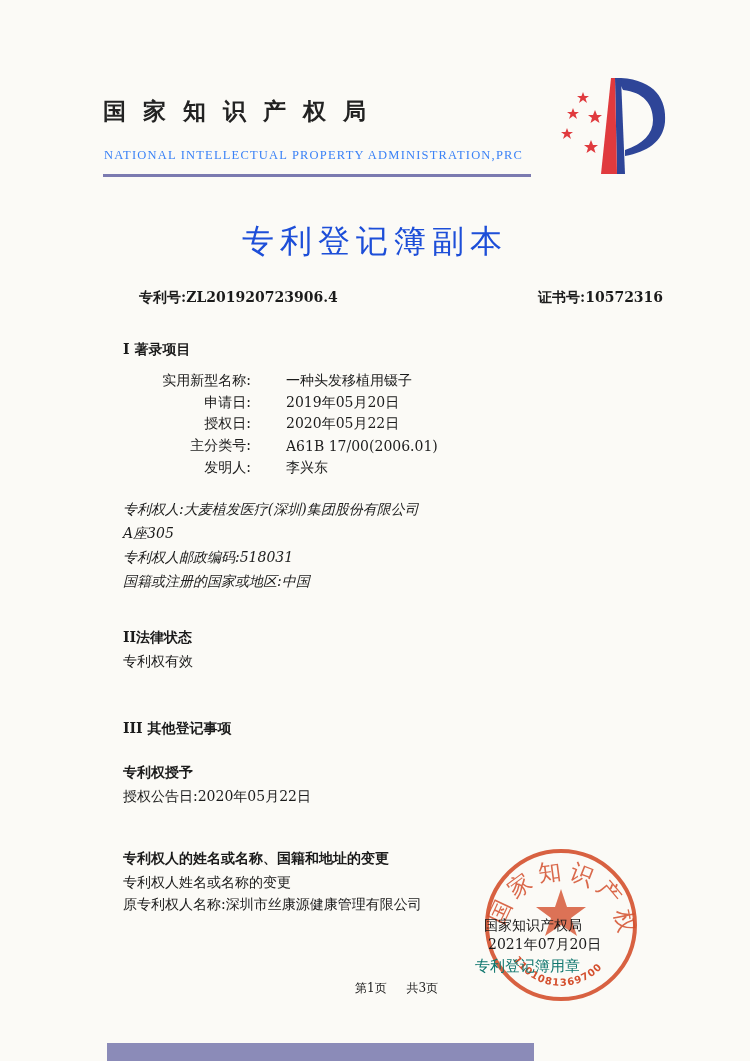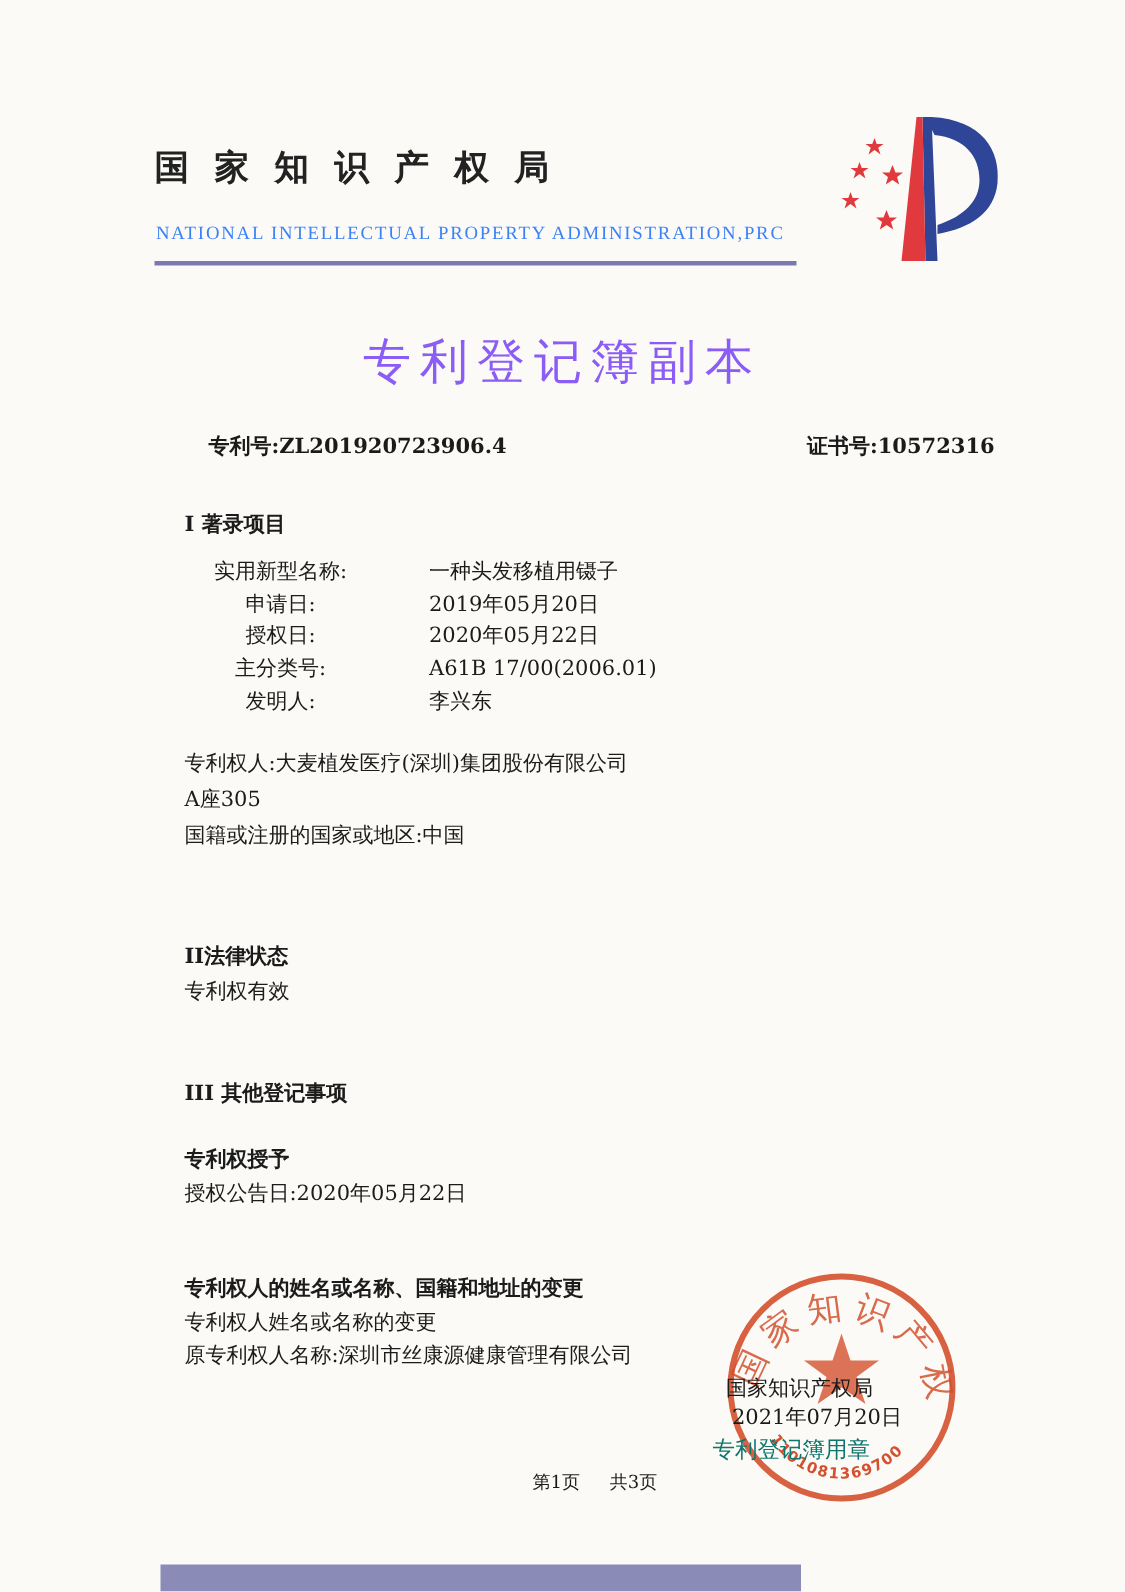--- a/index.html
+++ b/index.html
@@ -3,29 +3,29 @@
 <meta charset="utf-8">
 <style>
   html, body { margin:0; padding:0; }
   body { width:750px; height:1061px; background:#fbfaf6; position:relative; overflow:hidden;
          font-family:"DejaVu Serif","Liberation Serif",serif; color:#1b1b1b; }
   .abs { position:absolute; }
   .org-cn { left:103px; top:96px; font-size:23px; font-weight:bold; letter-spacing:17px; color:#222; }
   .org-en { left:104px; top:148px; font-size:12.5px; letter-spacing:1.2px; color:#3b82f6; font-family:"Liberation Serif",serif; }
   .rule { left:103px; top:174px; width:428px; height:3px; background:#7b7ab0; }
   .logo { left:555px; top:70px; width:120px; height:110px; }
-  .doc-title { left:0; width:750px; top:220px; text-align:center; font-size:32px; letter-spacing:6px; font-family:"DejaVu Sans","Liberation Sans",sans-serif; color:#8b5cf6; }
+  .doc-title { left:0; width:750px; top:220px; text-align:center; font-size:32px; letter-spacing:6px; font-family:"DejaVu Sans","Liberation Sans",sans-serif; color:#1d4ed8; }
   .meta { top:289px; font-size:14px; font-weight:bold;margin-left:16px; }
   .pno { left:123px; }
   .cno { left:522px; }
   .section { font-size:14px; font-weight:bold; }
   .line { font-size:14px; line-height:20px; }
   .biblio { left:123px; top:370px; }
   .biblio .row { display:flex; height:21.8px; align-items:center; font-size:14px; }
-  .biblio .label { width:150px; display:flex; justify-content:center; padding-right:0; }
+  .biblio .label { width:150px; display:flex; justify-content:flex-end; padding-right:0; }
   .biblio .label span { display:inline-block; }
   .biblio .val { padding-left:0; }
   .block { left:123px; font-size:14px; }
   .block div { height:24px; line-height:24px; }
   .seal { left:481px; top:845px; width:160px; height:160px; }
   .seal-text { left:484px; font-size:14px; color:#1a1a1a; }
   .seal-red { left:475px; top:950px; font-size:15px; color:#0f766e; }
   .page-no { left:355px; top:980px; font-size:12px; word-spacing:16px; }
   .footer-bar { left:107px; top:1043px; width:427px; height:18px; background:#8b8bb8; }
 </style>
@@ -98,23 +98,24 @@
   <div class="row">
     <div class="label" style="width:128px;">
       <span>发</span>
       <span>明</span>
       <span>人:</span>
     </div>
     <div class="val" style="margin-left:35px;">李兴东</div>
   </div>
 </div>
 
-<div class="abs block" style="top:497px;">
+<div class="abs block" style="top:497px;font-style:italic;">
   <div>专利权人:大麦植发医疗(深圳)集团股份有限公司</div>
   <div>A座305</div>
+  <div>专利权人邮政编码:518031</div>
   <div>国籍或注册的国家或地区:中国</div>
 </div>
 
 <div class="abs section" style="left:123px; top:629px;">II法律状态</div>
 <div class="abs line" style="left:123px; top:651px;">专利权有效</div>
 
 <div class="abs section" style="left:123px; top:720px;">III 其他登记事项</div>
 <div class="abs section" style="left:123px; top:764px;">专利权授予</div>
 <div class="abs line" style="left:123px; top:786px;">授权公告日:2020年05月22日</div>
 

